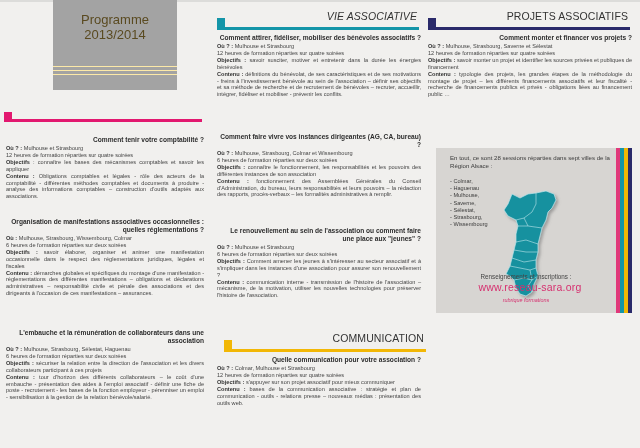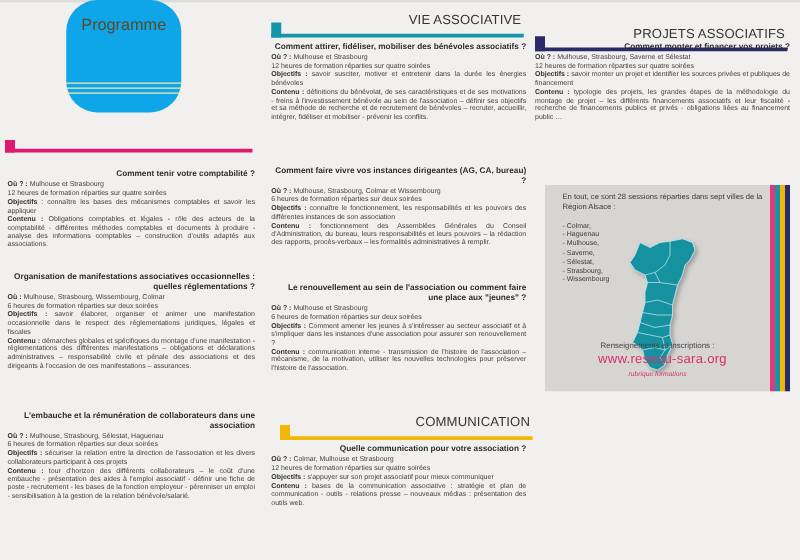--- a/index.html
+++ b/index.html
@@ -10,23 +10,22 @@
     color:#3a3a3a;
     position:relative;
   }
   .topline { position:absolute; left:0; top:0; width:640px; height:2px; background:#dcdcda; }
   .col { position:absolute; top:0; }
   .col1 { left:0; width:210px; }
   .col2 { left:213px; width:210px; }
   .col3 { left:428px; width:208px; }
 
   .title-block {
-    position:absolute; left:53px; top:0; width:92px; height:90px;
-    background:#0ea5e9;
-    border-radius:25px;
+    position:absolute; left:53px; top:0; width:124px; height:90px;
+    background:#a3a3a3;
   }
   .title-text {
     position:absolute; left:0; right:0; top:12px;
     text-align:center; font-size:13px; line-height:15px; color:#5a4a20;
   }
   .title-stripes { position:absolute; left:0; right:0; top:66px; }
   .title-stripes div { height:1px; background:#fce9a8; margin-bottom:3px; }
 
   .section-header { position:absolute; height:22px; }
   .section-header .label {
@@ -55,20 +54,21 @@
 </style>
 </head>
 <body>
 
 <div class="topline"></div>
 
 <div class="col col1">
   <div class="title-block">
     <div class="title-text">
       <div>Programme</div>
+      <div>2013/2014</div>
     </div>
     <div class="title-stripes">
         <div></div>
         <div></div>
         <div></div>
       </div>
   </div>
 
   <div class="section-header" style="left:4px;top:100px;width:200px;">
     <div class="bar" style="background:#e2186f;"></div>
@@ -94,21 +94,21 @@
   <div class="course" style="left:6px;top:329px;width:198px;">
     <div class="q">L'embauche et la rémunération de collaborateurs dans une association</div>
     <p><b>Où ? :</b><span> Mulhouse, Strasbourg, Sélestat, Haguenau</span></p>
     <p>6 heures de formation réparties sur deux soirées</p>
     <p><b>Objectifs :</b><span> sécuriser la relation entre la direction de l'association et les divers collaborateurs participant à ces projets</span></p>
     <p><b>Contenu :</b><span> tour d'horizon des différents collaborateurs – le coût d'une embauche - présentation des aides à l'emploi associatif - définir une fiche de poste - recrutement - les bases de la fonction employeur - pérenniser un emploi - sensibilisation à la gestion de la relation bénévole/salarié.</span></p>
   </div>
 </div>
 
 <div class="col col2">
-  <div class="section-header" style="left:4px;top:8px;width:204px;">
+  <div class="section-header" style="left:4px;top:8px;width:204px;font-style:italic;">
     <span class="label">VIE ASSOCIATIVE</span>
     <div class="bar" style="background:#1495a8;"></div>
     <div class="tab" style="background:#1495a8;height:12px;"></div>
   </div>
 
   <div class="course" style="left:4px;top:34px;width:204px;">
     <div class="q">Comment attirer, fidéliser, mobiliser des bénévoles associatifs ?</div>
     <p><b>Où ? :</b><span> Mulhouse et Strasbourg</span></p>
     <p>12 heures de formation réparties sur quatre soirées</p>
     <p><b>Objectifs :</b><span> savoir susciter, motiver et entretenir dans la durée les énergies bénévoles</span></p>
@@ -140,21 +140,21 @@
   <div class="course" style="left:4px;top:356px;width:204px;">
     <div class="q">Quelle communication pour votre association ?</div>
     <p><b>Où ? :</b><span> Colmar, Mulhouse et Strasbourg</span></p>
     <p>12 heures de formation réparties sur quatre soirées</p>
     <p><b>Objectifs :</b><span> s'appuyer sur son projet associatif pour mieux communiquer</span></p>
     <p><b>Contenu :</b><span> bases de la communication associative : stratégie et plan de communication - outils - relations presse – nouveaux médias : présentation des outils web.</span></p>
   </div>
 </div>
 
 <div class="col col3">
-  <div class="section-header" style="left:0;top:19px;width:204px;text-decoration:underline;">
+  <div class="section-header" style="left:0;top:8px;width:204px;text-decoration:underline;">
     <span class="label">PROJETS ASSOCIATIFS</span>
     <div class="bar" style="background:#2a2a6a;"></div>
     <div class="tab" style="background:#2a2a6a;height:12px;"></div>
   </div>
 
   <div class="course" style="left:0;top:34px;width:204px;">
     <div class="q">Comment monter et financer vos projets ?</div>
     <p><b>Où ? :</b><span> Mulhouse, Strasbourg, Saverne et Sélestat</span></p>
     <p>12 heures de formation réparties sur quatre soirées</p>
     <p><b>Objectifs :</b><span> savoir monter un projet et identifier les sources privées et publiques de financement</span></p>

